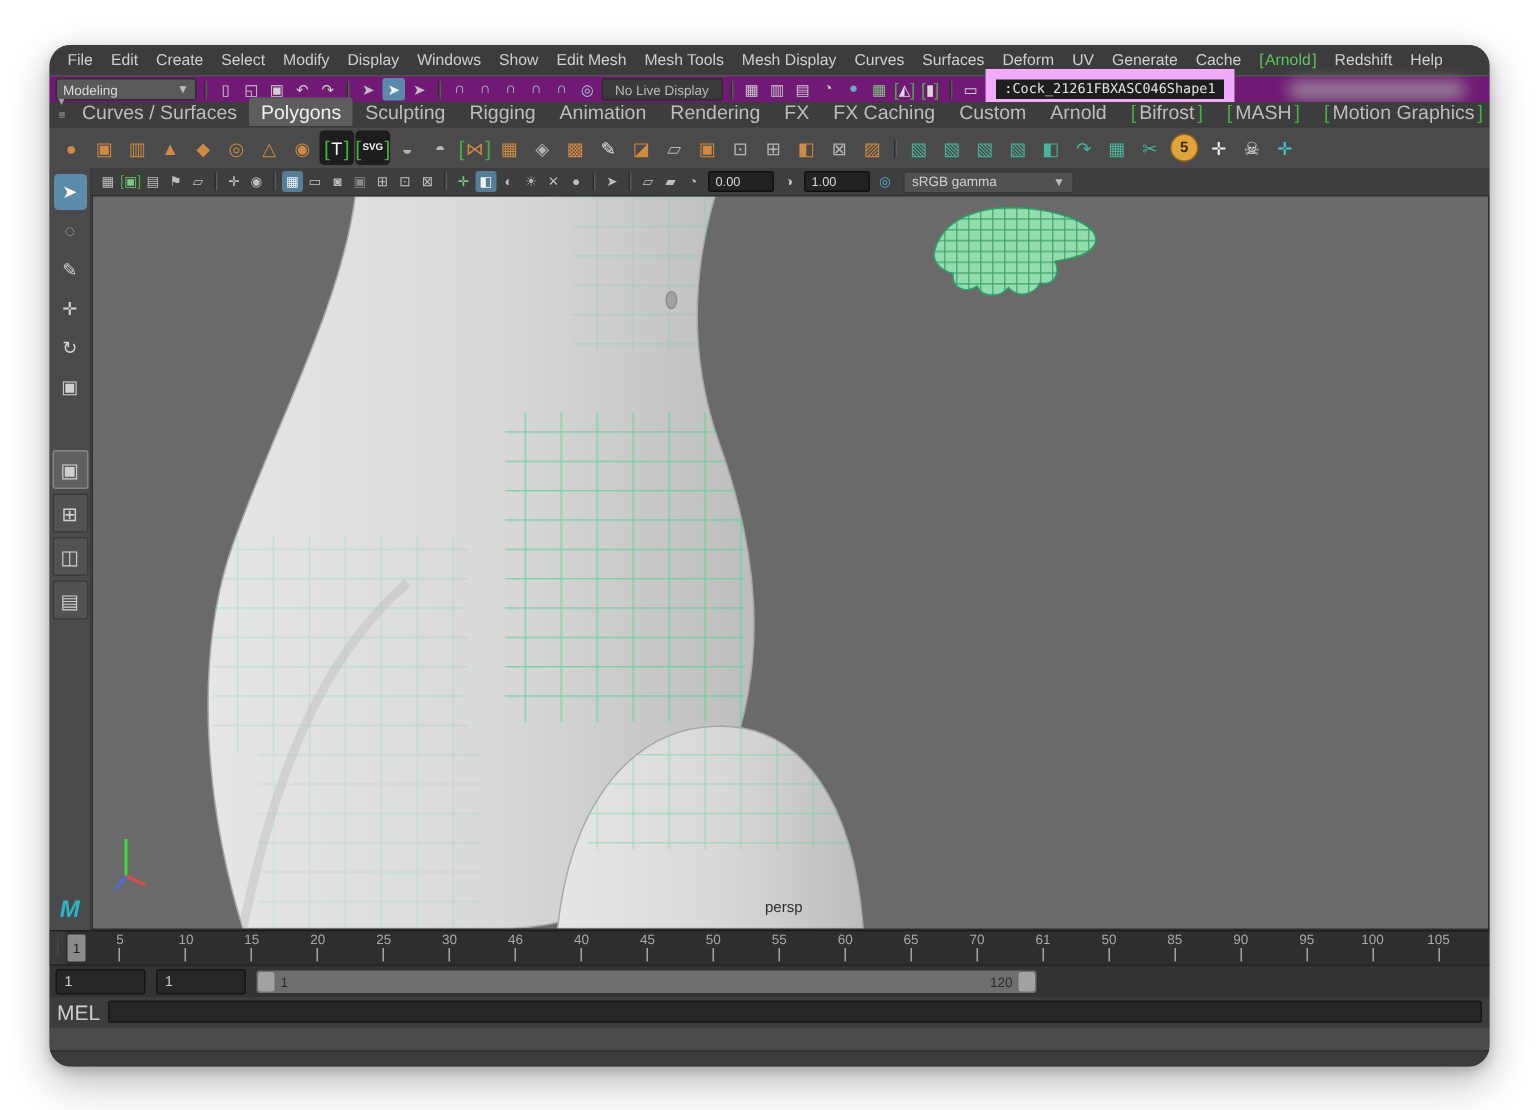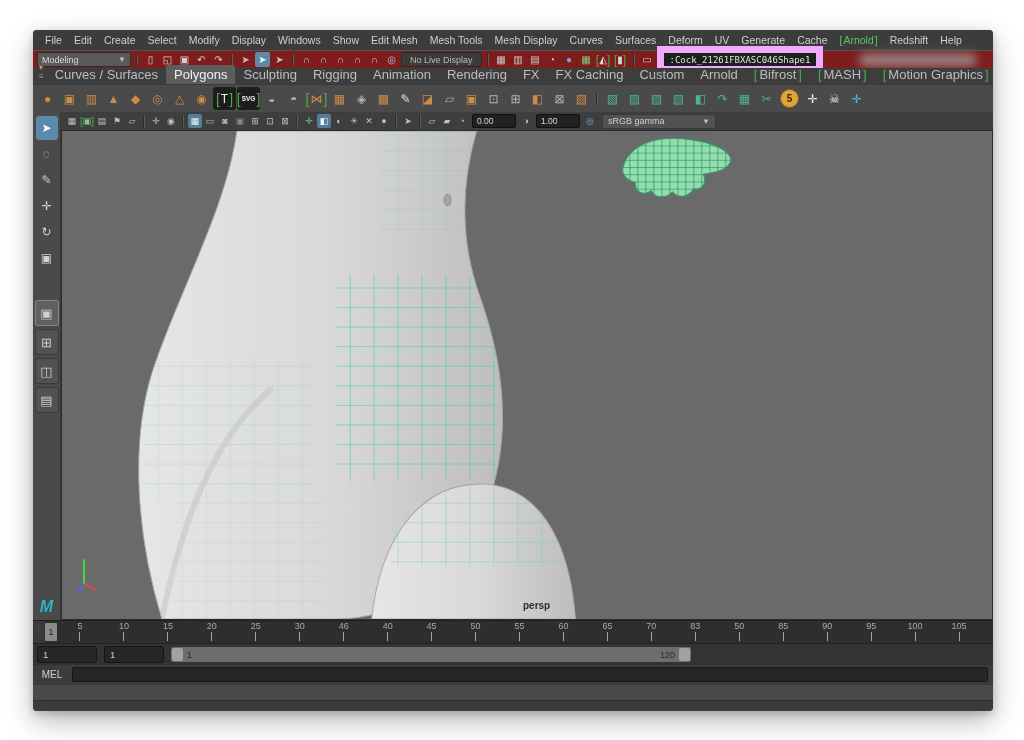--- a/index.html
+++ b/index.html
@@ -1,29 +1,29 @@
 <!DOCTYPE html>
 <html><head>
 <meta charset="utf-8">
 <style>
   html,body{margin:0;padding:0}
   body{width:1024px;height:740px;background:#ffffff;font-family:"Liberation Sans",sans-serif;position:relative;overflow:hidden}
-  .window{position:absolute;left:33px;top:30px;width:960px;height:681px;background:#444;border-radius:4px;
+  .window{position:absolute;left:33px;top:30px;width:960px;height:681px;background:#444;border-radius:14px;
           box-shadow:0 10px 28px rgba(0,0,0,.28),0 3px 8px rgba(0,0,0,.18);overflow:hidden}
   .row{position:absolute;left:0;right:0;box-sizing:border-box}
 
   
   .menubar{top:0;height:20px;background:#3c3c3c;display:flex;align-items:center;padding:0 6px}
   .mi{color:#cfcfcf;font-size:10.5px;padding:0 6px;white-space:nowrap;cursor:default}
   .mi.br{color:#5fc75f}
   .mi.br::before{content:"[";margin-right:1px}
   .mi.br::after{content:"]";margin-left:1px}
 
   
-  .statusline{top:20px;height:18px;background:#7f1d1d;display:flex;align-items:center;padding:0 4px;gap:2px;border-top:1px solid #535353}
+  .statusline{top:20px;height:18px;background:#701a75;display:flex;align-items:center;padding:0 4px;gap:2px;border-top:1px solid #535353}
   .ws{width:84px;height:13px;background:#595959;border:1px solid #2e2e2e;border-radius:2px;color:#d8d8d8;font-size:9px;
       display:flex;align-items:center;justify-content:space-between;padding:0 4px}
   .ws .arr{color:#bdbdbd;font-size:8px}
   .ic{width:15px;height:15px;display:flex;align-items:center;justify-content:center;font-size:10px;border-radius:2px}
   .ic.sel{background:#5b8ba8}
   .ic.br::before{content:"[";color:#43b043;font-size:12px}
   .ic.br::after{content:"]";color:#43b043;font-size:12px}
   .vdiv{width:1px;height:12px;background:#2d2d2d;border-right:1px solid #5c5c5c;margin:0 3px;flex:none}
   .live{height:13px;background:#3a3a3a;border:1px solid #2a2a2a;border-radius:2px;color:#b9b9b9;font-size:9px;
         display:flex;align-items:center;padding:0 8px;white-space:nowrap}
@@ -66,21 +66,21 @@
   .vic.sel{background:#557d96;color:#f0f6fa}
   .vic.br::before{content:"[";color:#43b043;font-size:10px}
   .vic.br::after{content:"]";color:#43b043;font-size:10px}
   .numfield{width:34px;height:12px;background:#222;border:1px solid #101010;border-radius:2px;color:#d8d8d8;font-size:8.5px;
             display:flex;align-items:center;padding:0 4px;margin:0 2px}
   .gamma{width:102px;height:13px;background:#515151;border:1px solid #383838;border-radius:2px;color:#d0d0d0;font-size:9px;
          display:flex;align-items:center;justify-content:space-between;padding:0 5px;margin-left:4px}
   .gamma .arr{font-size:8px;color:#bdbdbd}
   .canvas{flex:1;position:relative;background:#6a6a6a;border-left:1px solid #2d2d2d;border-right:1px solid #2d2d2d;border-bottom:1px solid #2d2d2d;overflow:hidden}
   .canvas svg{position:absolute;inset:0;width:100%;height:100%}
-  .persp{position:absolute;left:461px;bottom:8px;font-size:10px;font-weight:bold;color:#2c2c2c}
+  .persp{position:absolute;left:448px;bottom:8px;font-size:10px;font-weight:normal;color:#2c2c2c}
 
   
   .timeslider{top:590px;height:23px;background:#2e2e2e;border-top:1px solid #1e1e1e;display:flex;align-items:stretch}
   .tsleft{width:11px;background:#3a3a3a;color:#6f6f6f;font-size:6px;line-height:5px;display:flex;flex-direction:column;align-items:center;justify-content:center}
   .playhead{width:12px;margin:2px 1px;background:#8b8b8b;color:#1d1d1d;font-size:9px;display:flex;align-items:center;justify-content:center;border-radius:1px;flex:none}
   .ticks{flex:1;display:flex;padding-right:12px}
   .tick{flex:1;display:flex;flex-direction:column;align-items:center;color:#a9a9a9;font-size:9px}
   .tick b{font-weight:normal;line-height:11px}
   .tick i{width:1px;height:9px;background:#a3a3a3}
 
@@ -89,21 +89,21 @@
   .rsfield{width:48px;height:15px;background:#262626;border:1px solid #151515;border-radius:2px;color:#cfcfcf;font-size:9.5px;
            display:flex;align-items:center;padding:0 5px;flex:none}
   .rangebar{width:520px;height:15px;background:#6e6e6e;border-radius:2px;position:relative;display:flex;align-items:center;flex:none}
   .rbhandle{position:absolute;top:1px;bottom:1px;width:11px;background:#a2a2a2;border-radius:2px}
   .rbhandle.left{left:1px}.rbhandle.right{right:1px}
   .rbstart{margin-left:16px;font-size:9px;color:#2b2b2b}
   .rbend{position:absolute;right:16px;font-size:9px;color:#2b2b2b}
 
   
   .commandline{top:635px;height:19px;background:#3c3c3c;display:flex;align-items:center;gap:6px;padding:0 5px}
-  .mel{width:28px;text-align:center;font-size:10px;color:#cfcfcf}
+  .mel{width:28px;text-align:center;font-size:14px;color:#cfcfcf}
   .melinput{flex:1;height:13px;background:#262626;border:1px solid #171717;border-radius:2px}
   .helpline{top:654px;height:16px;background:#4a4a4a;border-top:1px solid #3a3a3a}
   .bottomstrip{top:670px;height:11px;background:#3b3b3b;border-top:1px solid #2f2f2f}
 </style>
 </head>
 <body>
 
 <div class="window">
 
   <div class="row menubar">
@@ -602,21 +602,21 @@
         </span>
         <span class="tick">
           <b>65</b>
           <i></i>
         </span>
         <span class="tick">
           <b>70</b>
           <i></i>
         </span>
         <span class="tick">
-          <b>83</b>
+          <b>61</b>
           <i></i>
         </span>
         <span class="tick">
           <b>50</b>
           <i></i>
         </span>
         <span class="tick">
           <b>85</b>
           <i></i>
         </span>

